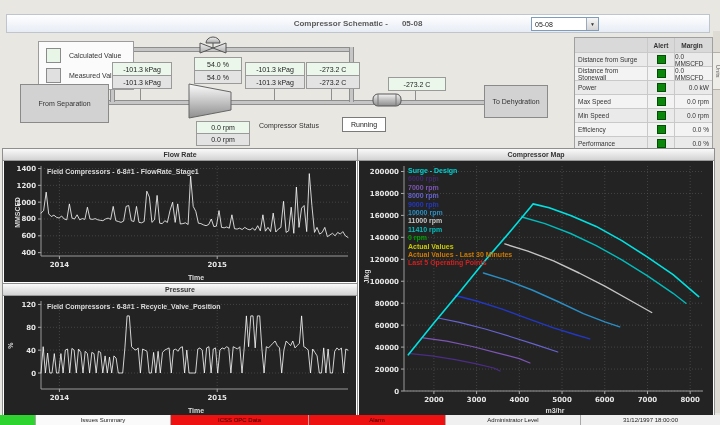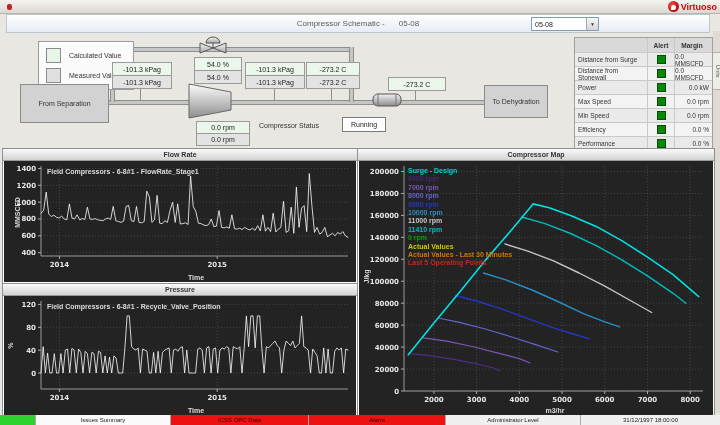--- a/index.html
+++ b/index.html
@@ -12,21 +12,21 @@
     border-bottom:1px solid #b9b6ae;}
   #win-dot{left:7px;top:4px;width:5px;height:6px;background:#c32222;border-radius:2px;}
   #logo{right:3px;top:0px;height:13px;display:flex;align-items:center;gap:2px;}
   #logo-circle{width:11px;height:11px;border-radius:50%;background:radial-gradient(circle at 35% 35%,#e84040 15%,#b00d0d 70%);position:relative;}
   #logo-circle:after{content:"";position:absolute;left:3px;top:4px;width:5px;height:5px;background:#fff;border-radius:50% 50% 50% 0;}
   #logo-text{color:#c00c0c;font-weight:bold;font-size:9px;letter-spacing:0;}
 
   
   #headerbar{left:6px;top:14px;width:702px;height:17px;background:linear-gradient(#ffffff,#e7ecf5);
     border:1px solid #bfc5ce;display:flex;align-items:center;justify-content:center;}
-  #page-title{font-size:8px;font-weight:normal;color:#5a5a5a;display:flex;gap:14px;}
+  #page-title{font-size:8px;font-weight:bold;color:#5a5a5a;display:flex;gap:14px;}
   #unit-combo{position:absolute;left:524px;top:2px;width:66px;height:12px;background:#fff;
     border:1px solid #7f9db9;font-size:7px;display:flex;align-items:center;}
   #unit-combo .val{flex:1;padding-left:3px;color:#222;}
   #unit-combo .arrow{width:11px;height:100%;background:linear-gradient(#f6f6f6,#d5d5d5);
     border-left:1px solid #9ab;font-size:5px;color:#333;display:flex;align-items:center;justify-content:center;}
 
   
   #right-strip{left:713px;top:31px;width:7px;height:382px;background:#dedbd5;}
   #units-tab{left:711px;top:52px;width:9px;height:36px;background:#efede8;border:1px solid #b4b1a9;
     font-size:5.5px;color:#555;writing-mode:vertical-rl;text-align:center;}
@@ -78,27 +78,20 @@
   .sb-green{width:35px;background:#2fd32f;}
   .sb-white{background:#fafafa;}
   .sb-red{background:#ee1111;color:#300;}
   .sb-gray{background:#f0f0f0;}
 </style>
 </head>
 <body>
 
 <div id="window">
 
-  <div id="titlebar" class="abs">
-    <div id="win-dot" class="abs"></div>
-    <div id="logo" class="abs">
-      <span id="logo-circle"></span>
-      <span id="logo-text">Virtuoso</span>
-    </div>
-  </div>
 
   <div id="headerbar" class="abs">
     <div id="page-title">
       <span>Compressor Schematic -</span>
       <span>05-08</span>
     </div>
     <div id="unit-combo">
       <span class="val">05-08</span>
       <span class="arrow">▼</span>
     </div>

